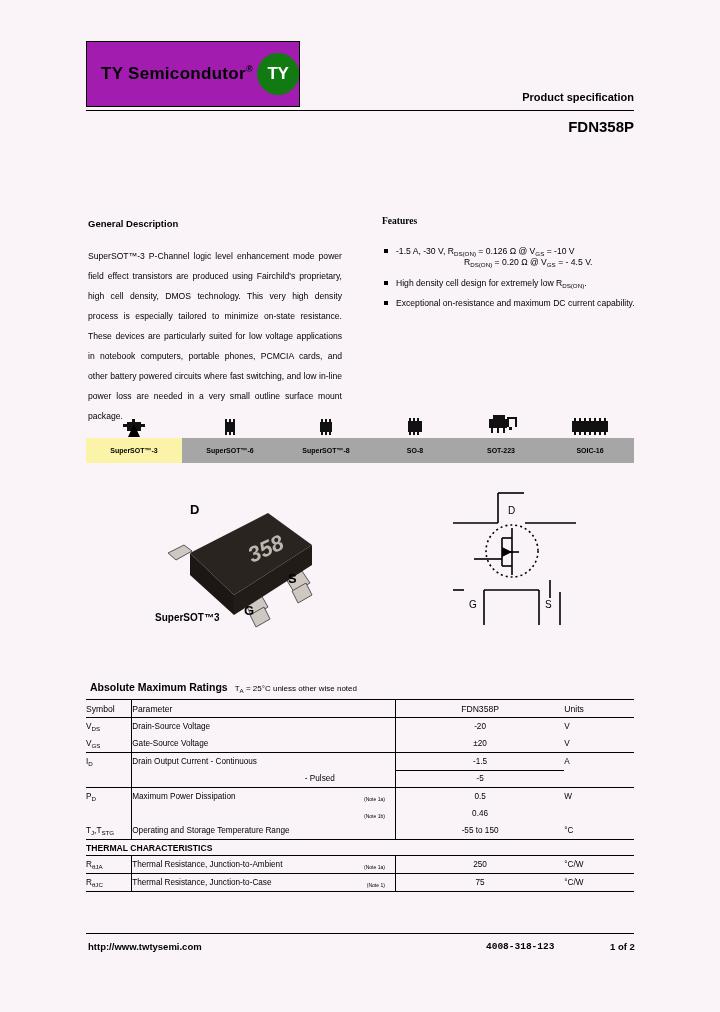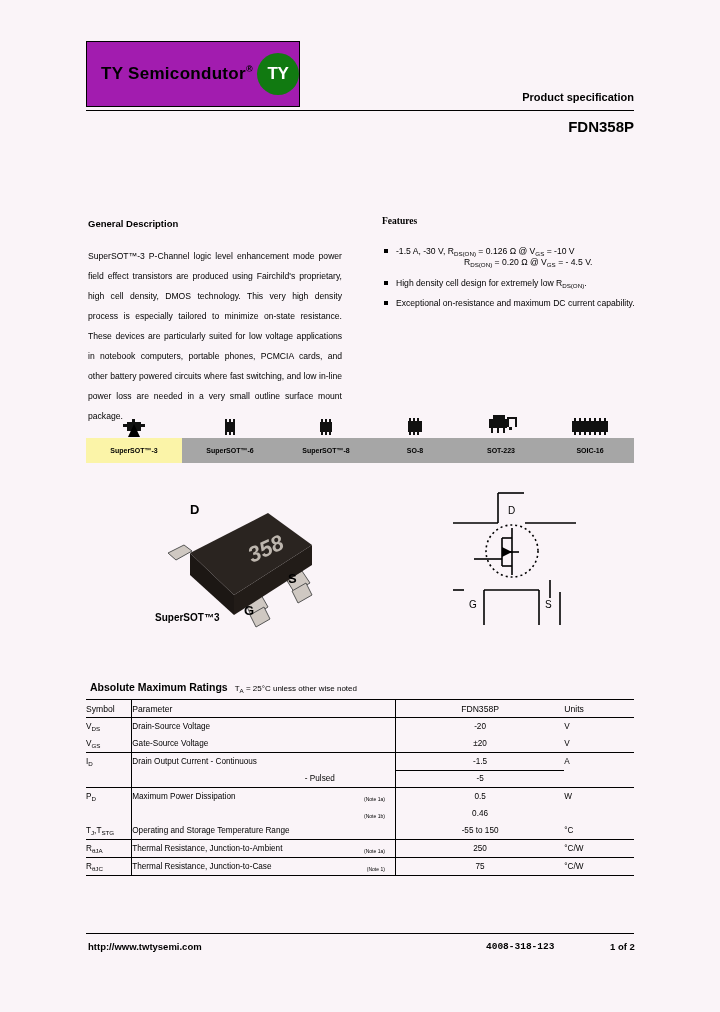--- a/index.html
+++ b/index.html
@@ -369,20 +369,23 @@
       <td class="c-uni"></td>
     </tr>
 
     <tr class="tl-bot">
       <td class="c-sym tl-r">T<sub>J</sub>,T<sub>STG</sub></td>
       <td class="c-par tl-r">Operating and Storage Temperature Range</td>
       <td class="c-val">-55 to 150</td>
       <td class="c-uni">°C</td>
     </tr>
 
+    <tr class="tl-bot">
+      <td class="thermhdr" colspan="4">THERMAL CHARACTERISTICS</td>
+    </tr>
 
     <tr class="tl-bot">
       <td class="c-sym tl-r">R<sub>θJA</sub></td>
       <td class="c-par tl-r">
         <span>Thermal Resistance, Junction-to-Ambient</span>
         <span class="note">(Note 1a)</span>
       </td>
       <td class="c-val">250</td>
       <td class="c-uni">°C/W</td>
     </tr>

